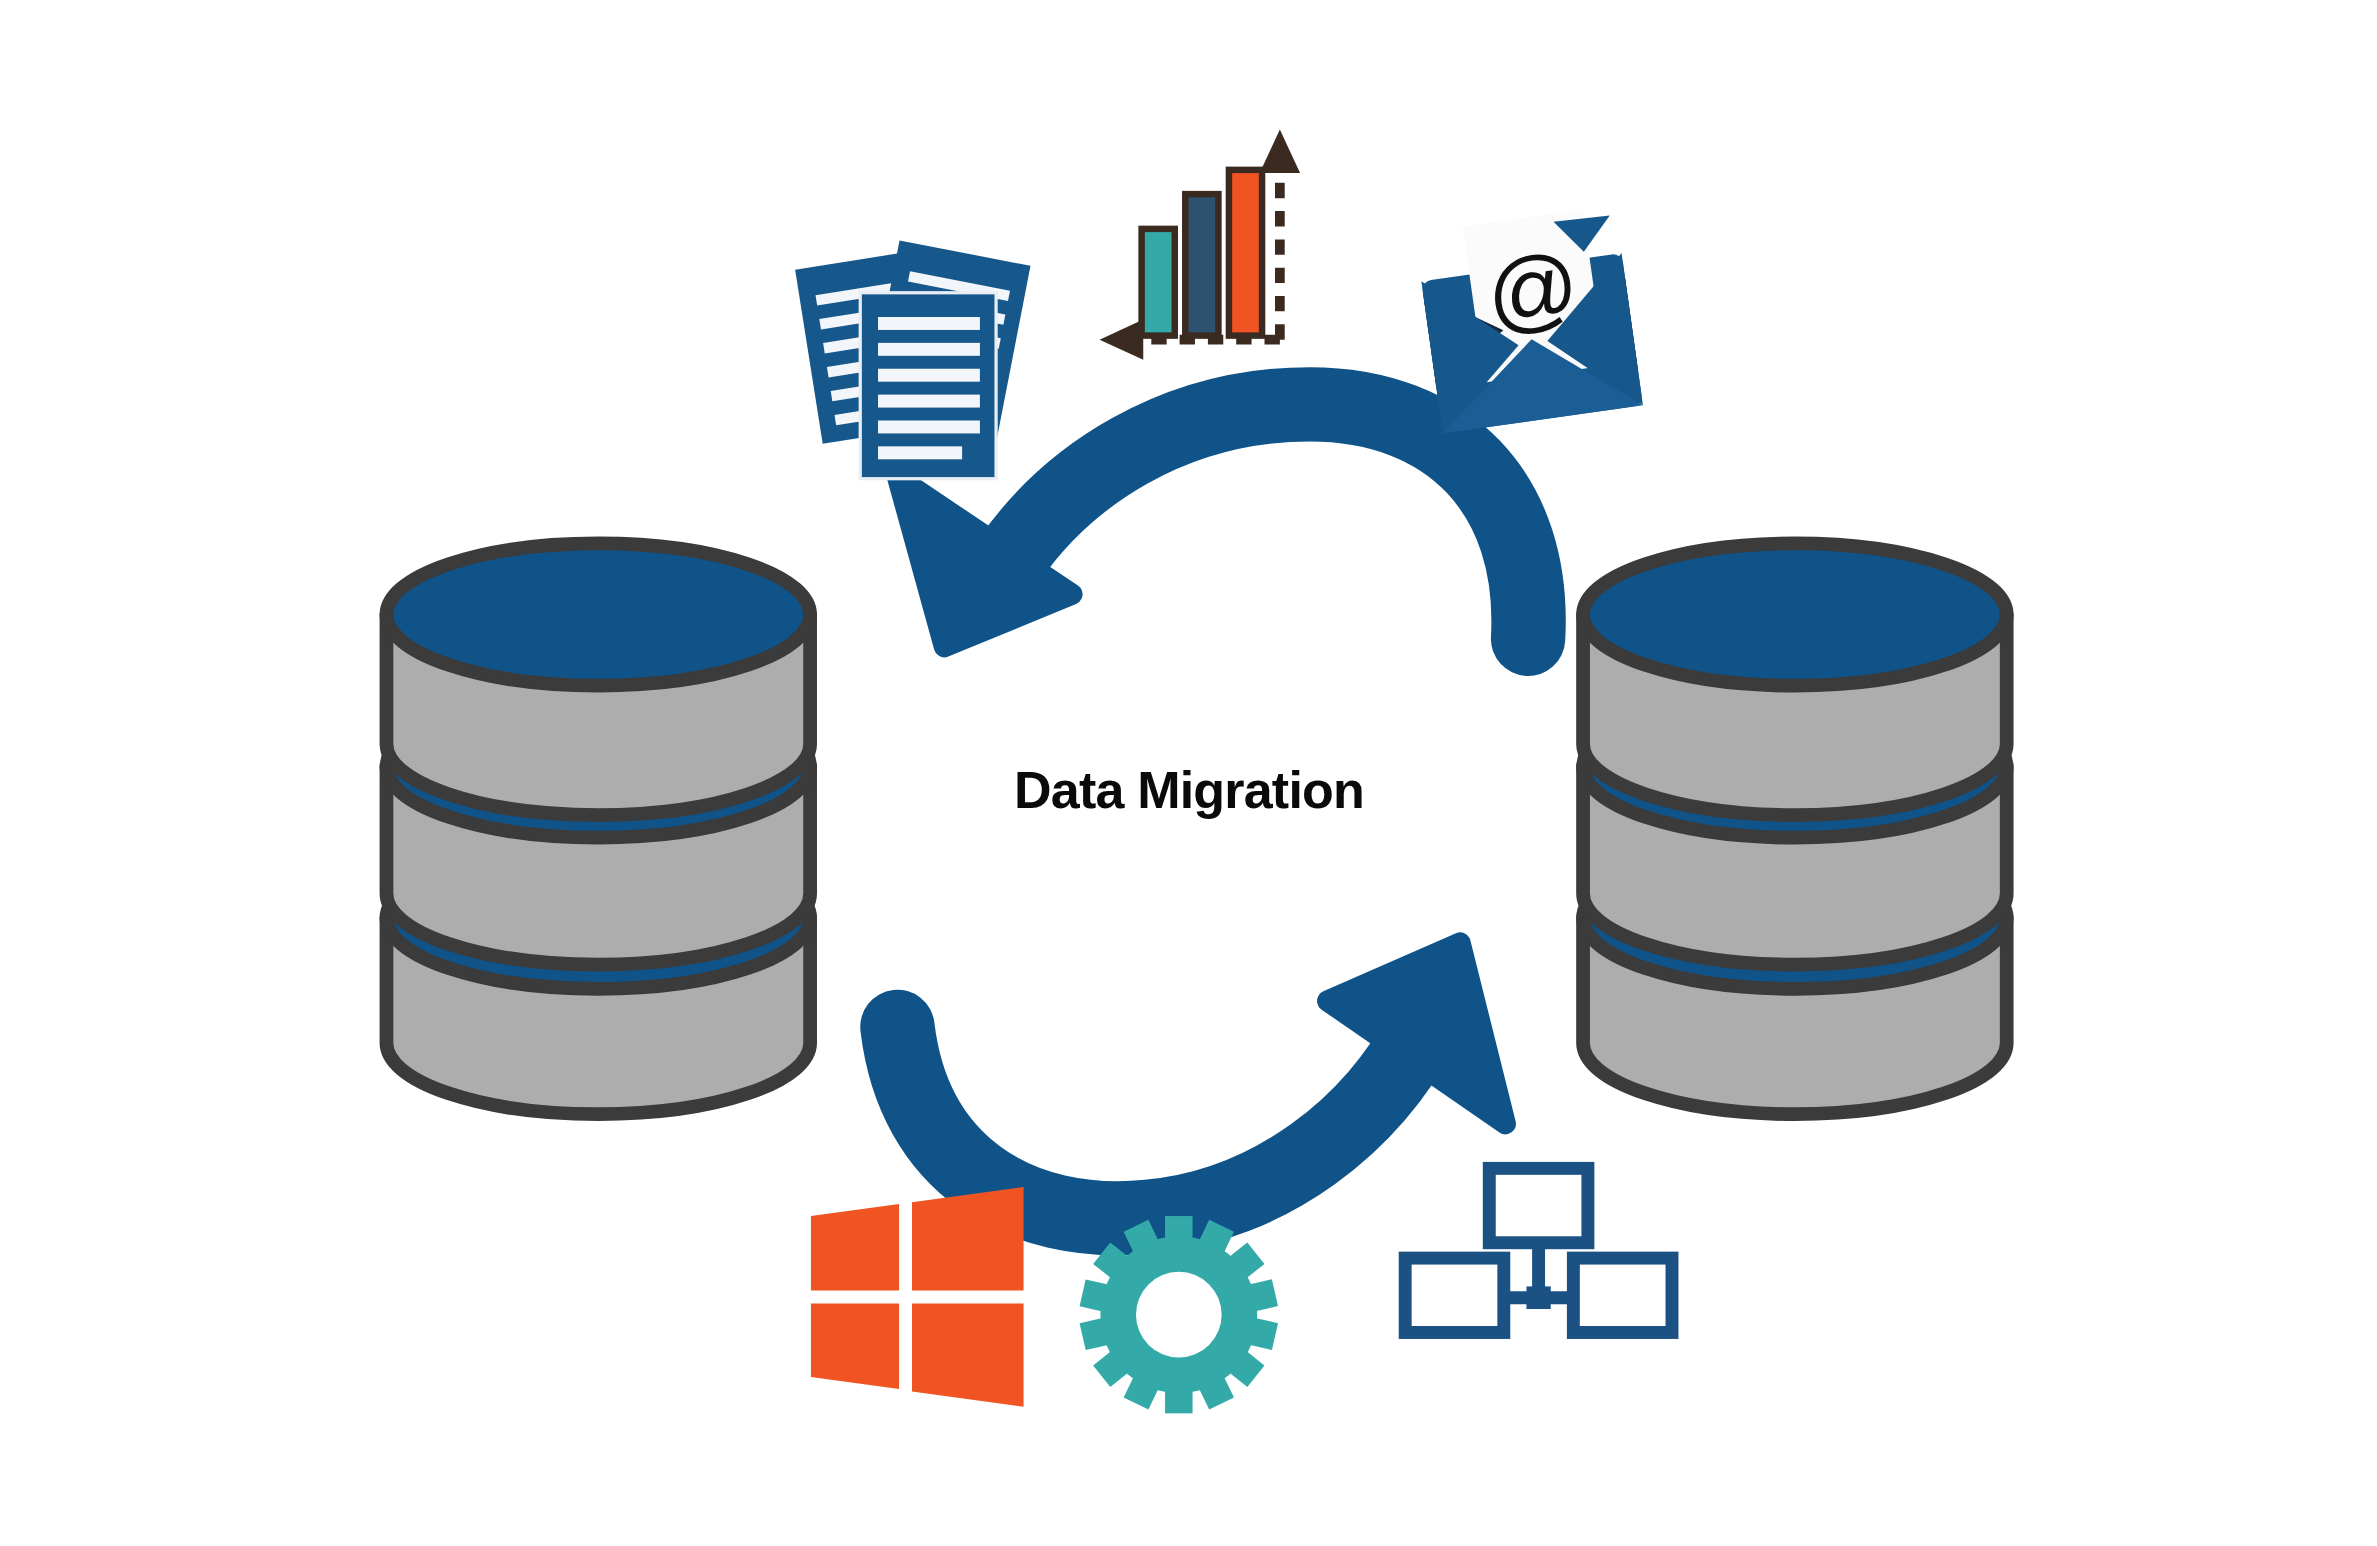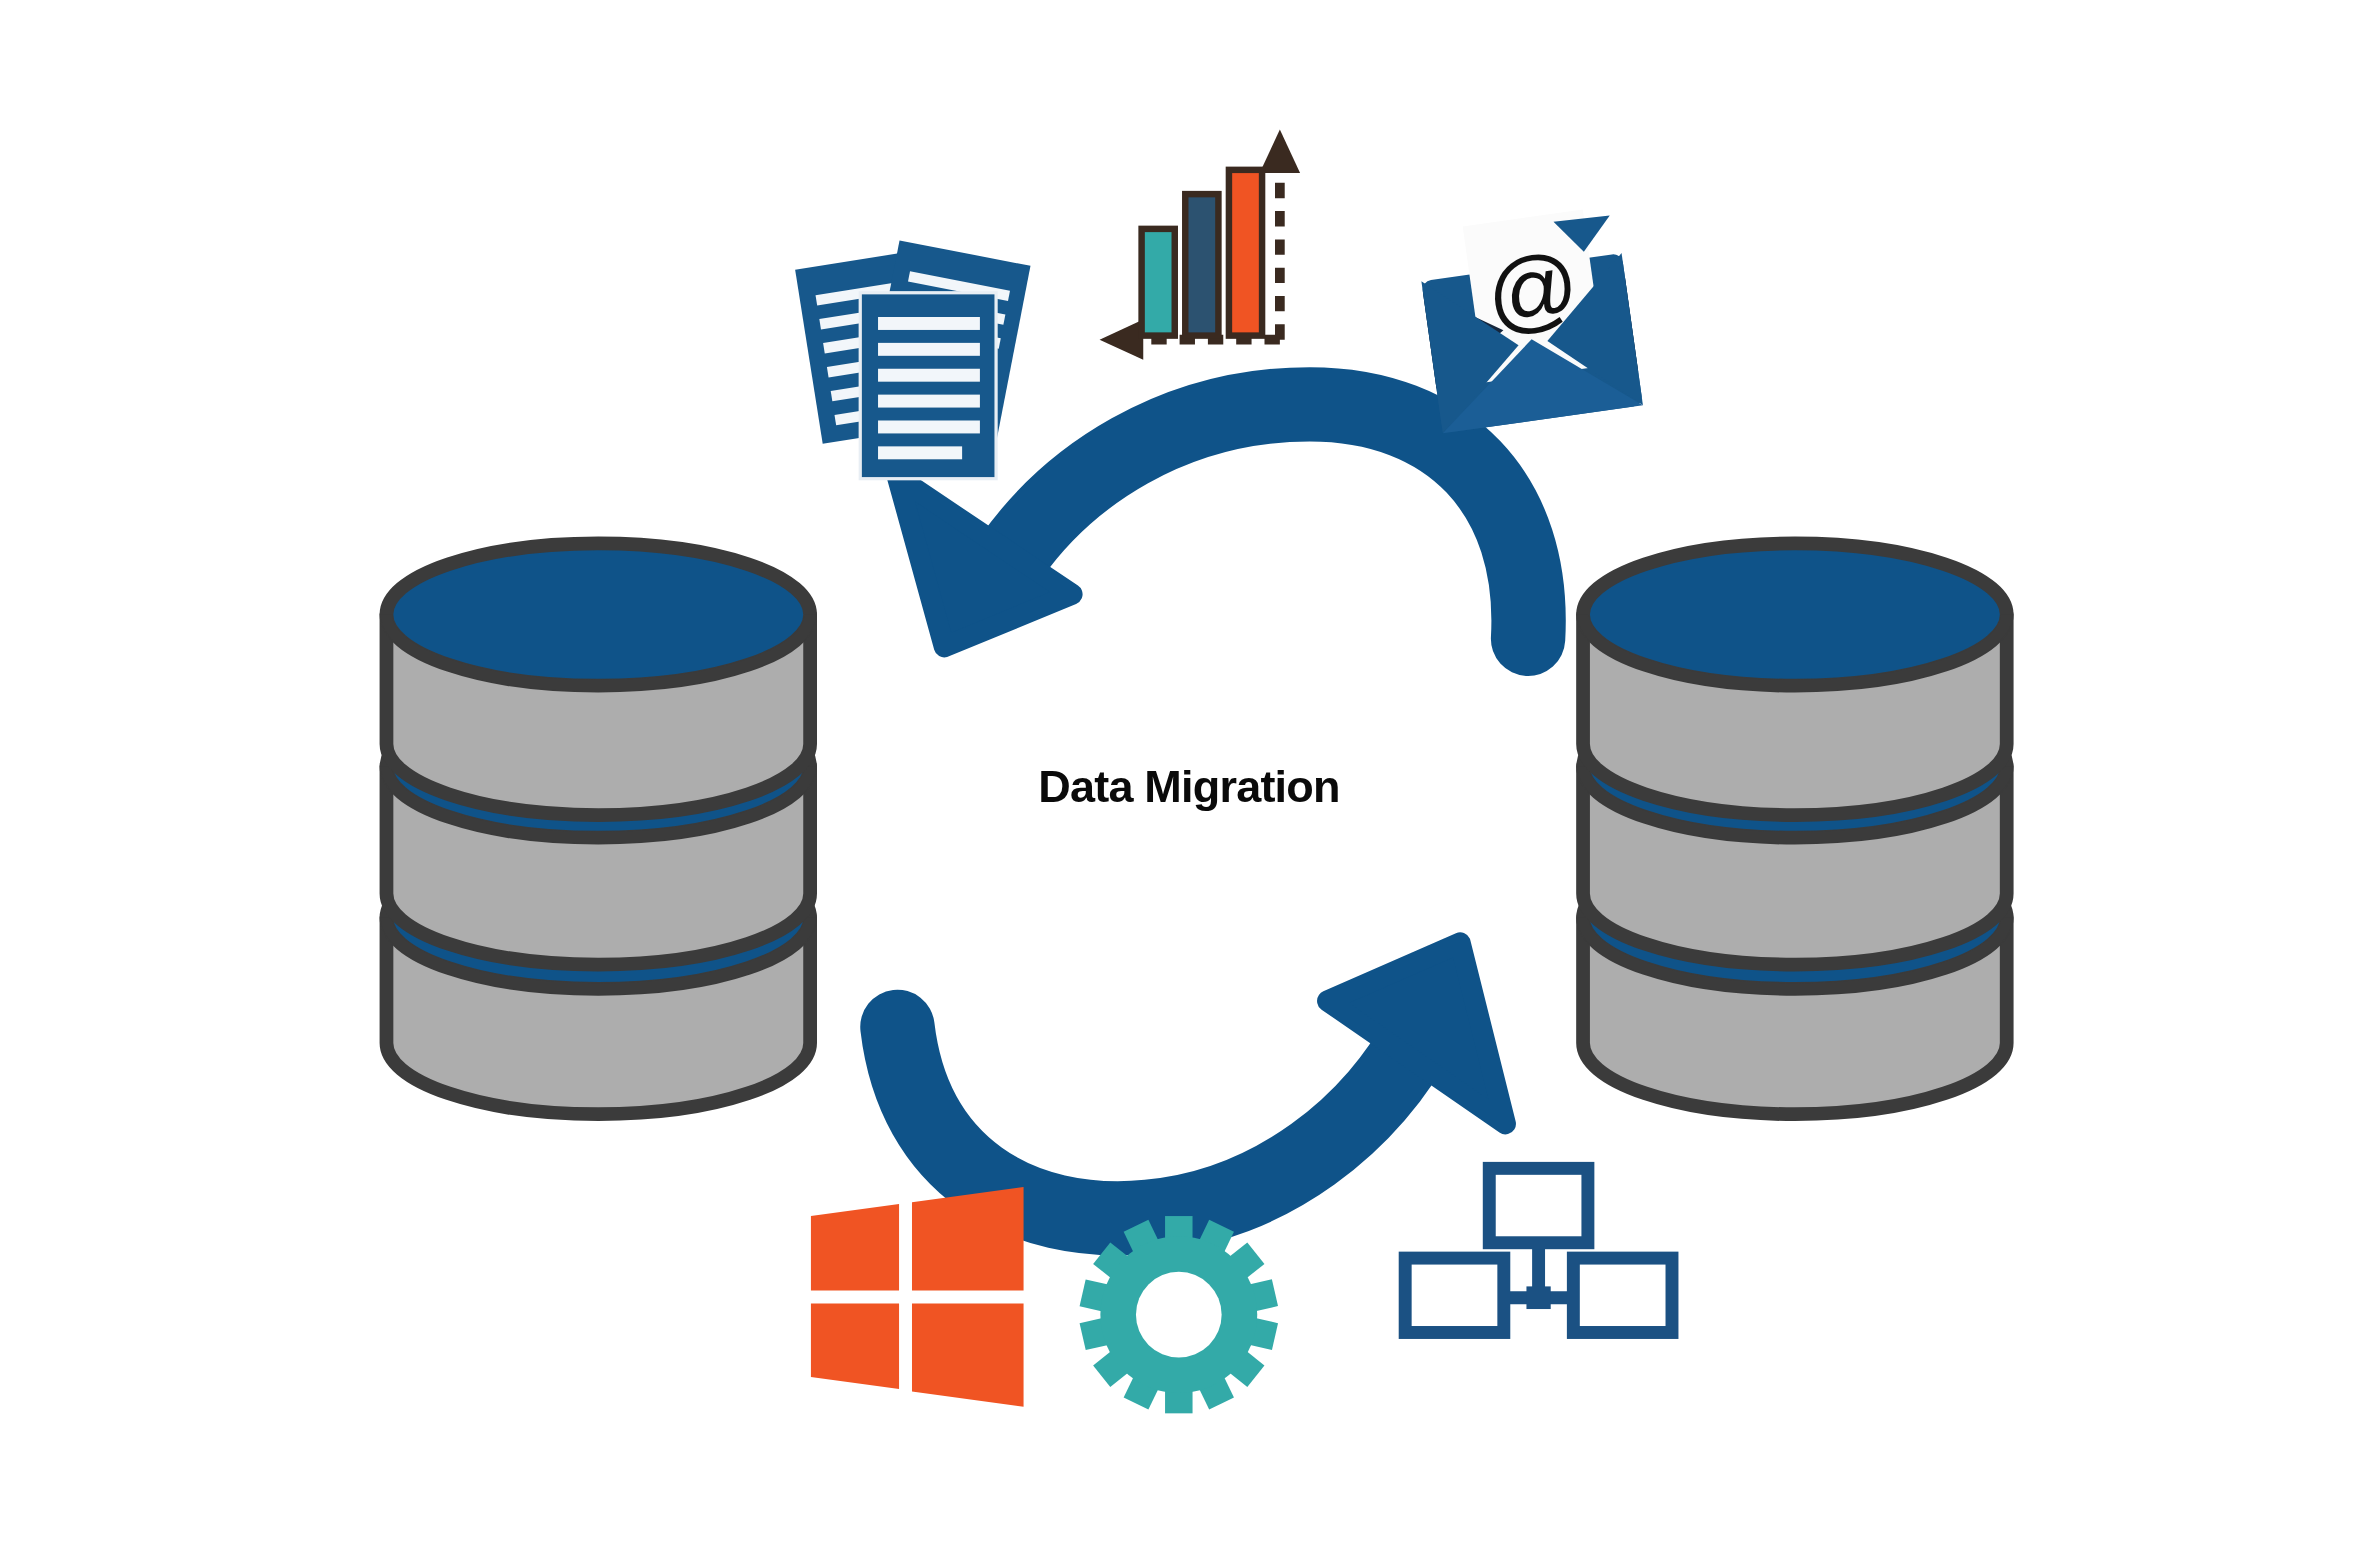--- a/index.html
+++ b/index.html
@@ -35,21 +35,21 @@
   }
 
   .center-label {
     position: absolute;
     left: 914px;
     top: 764px;
     width: 550px;
     text-align: center;
     font-family: "Liberation Sans", sans-serif;
     font-weight: bold;
-    font-size: 45px;
+    font-size: 52px;
     line-height: 1;
     letter-spacing: -0.8px;
     color: #0a0a0a;
     white-space: nowrap;
   }
 </style>
 </head>
 <body>
 
 <div id="stage">

